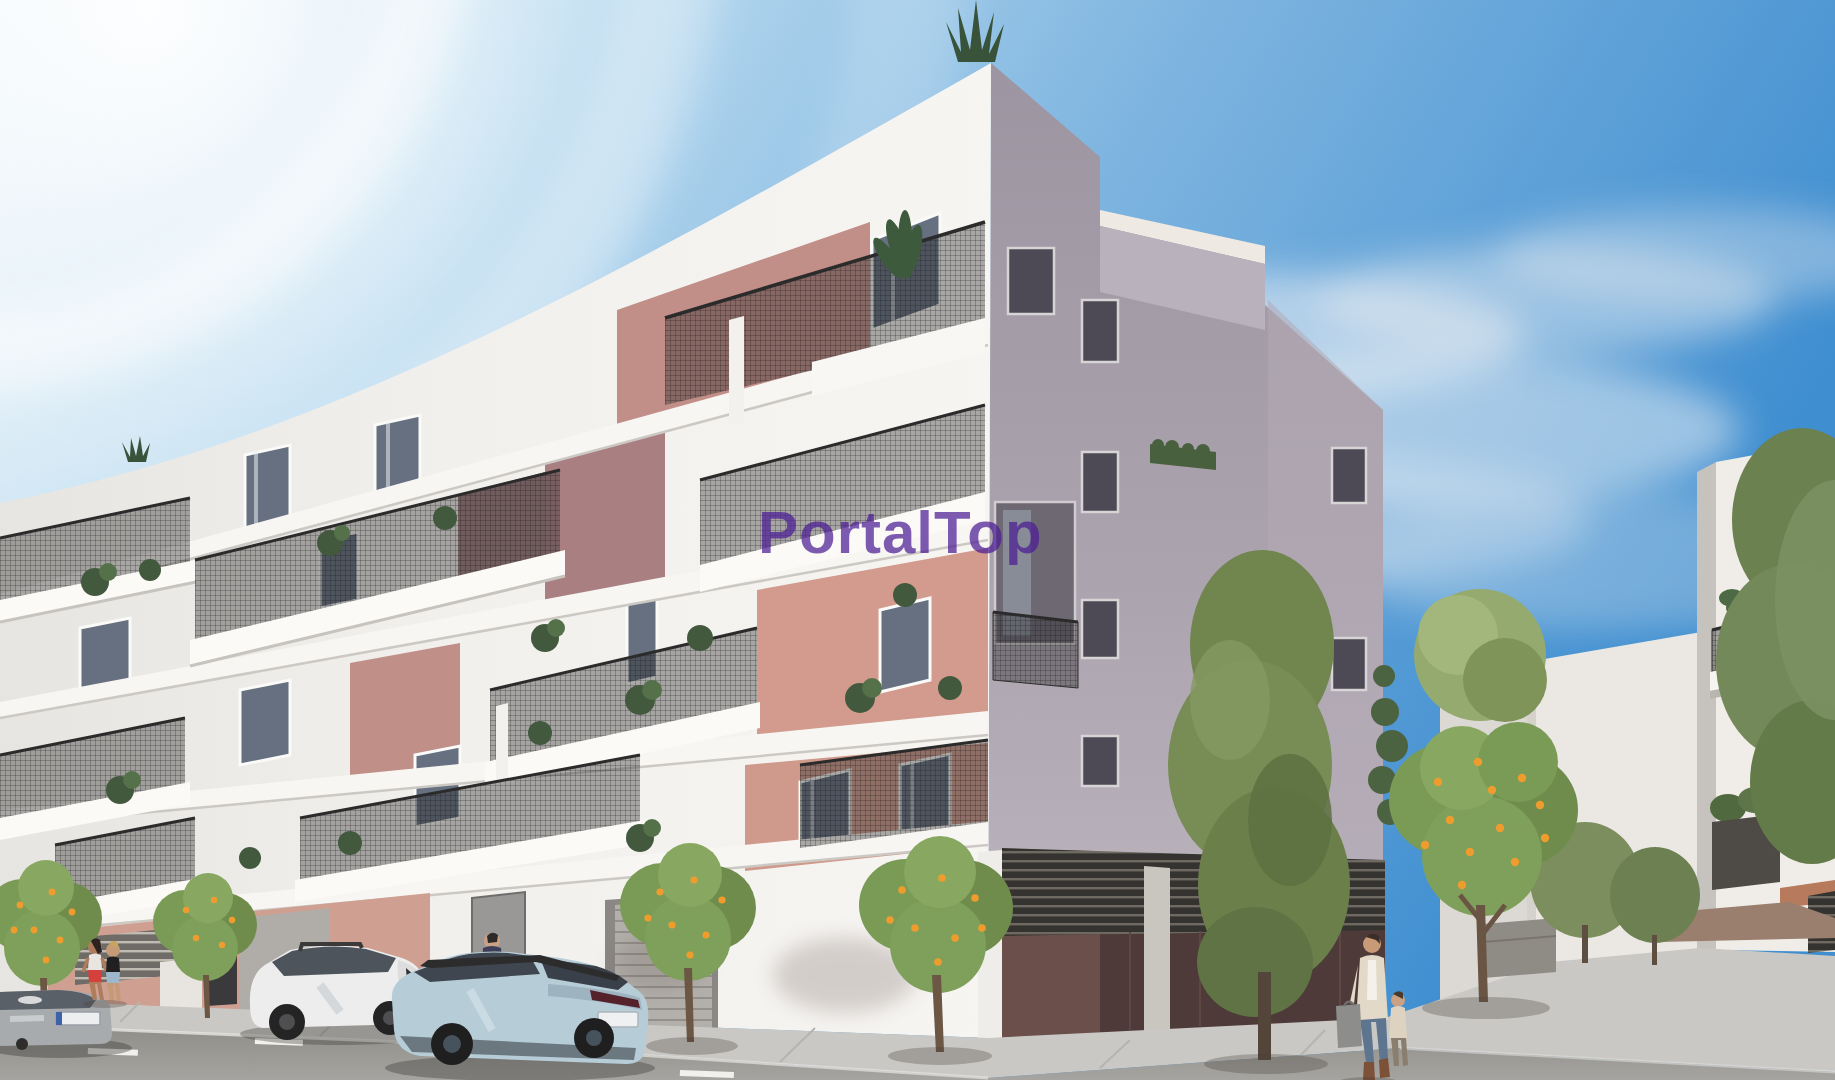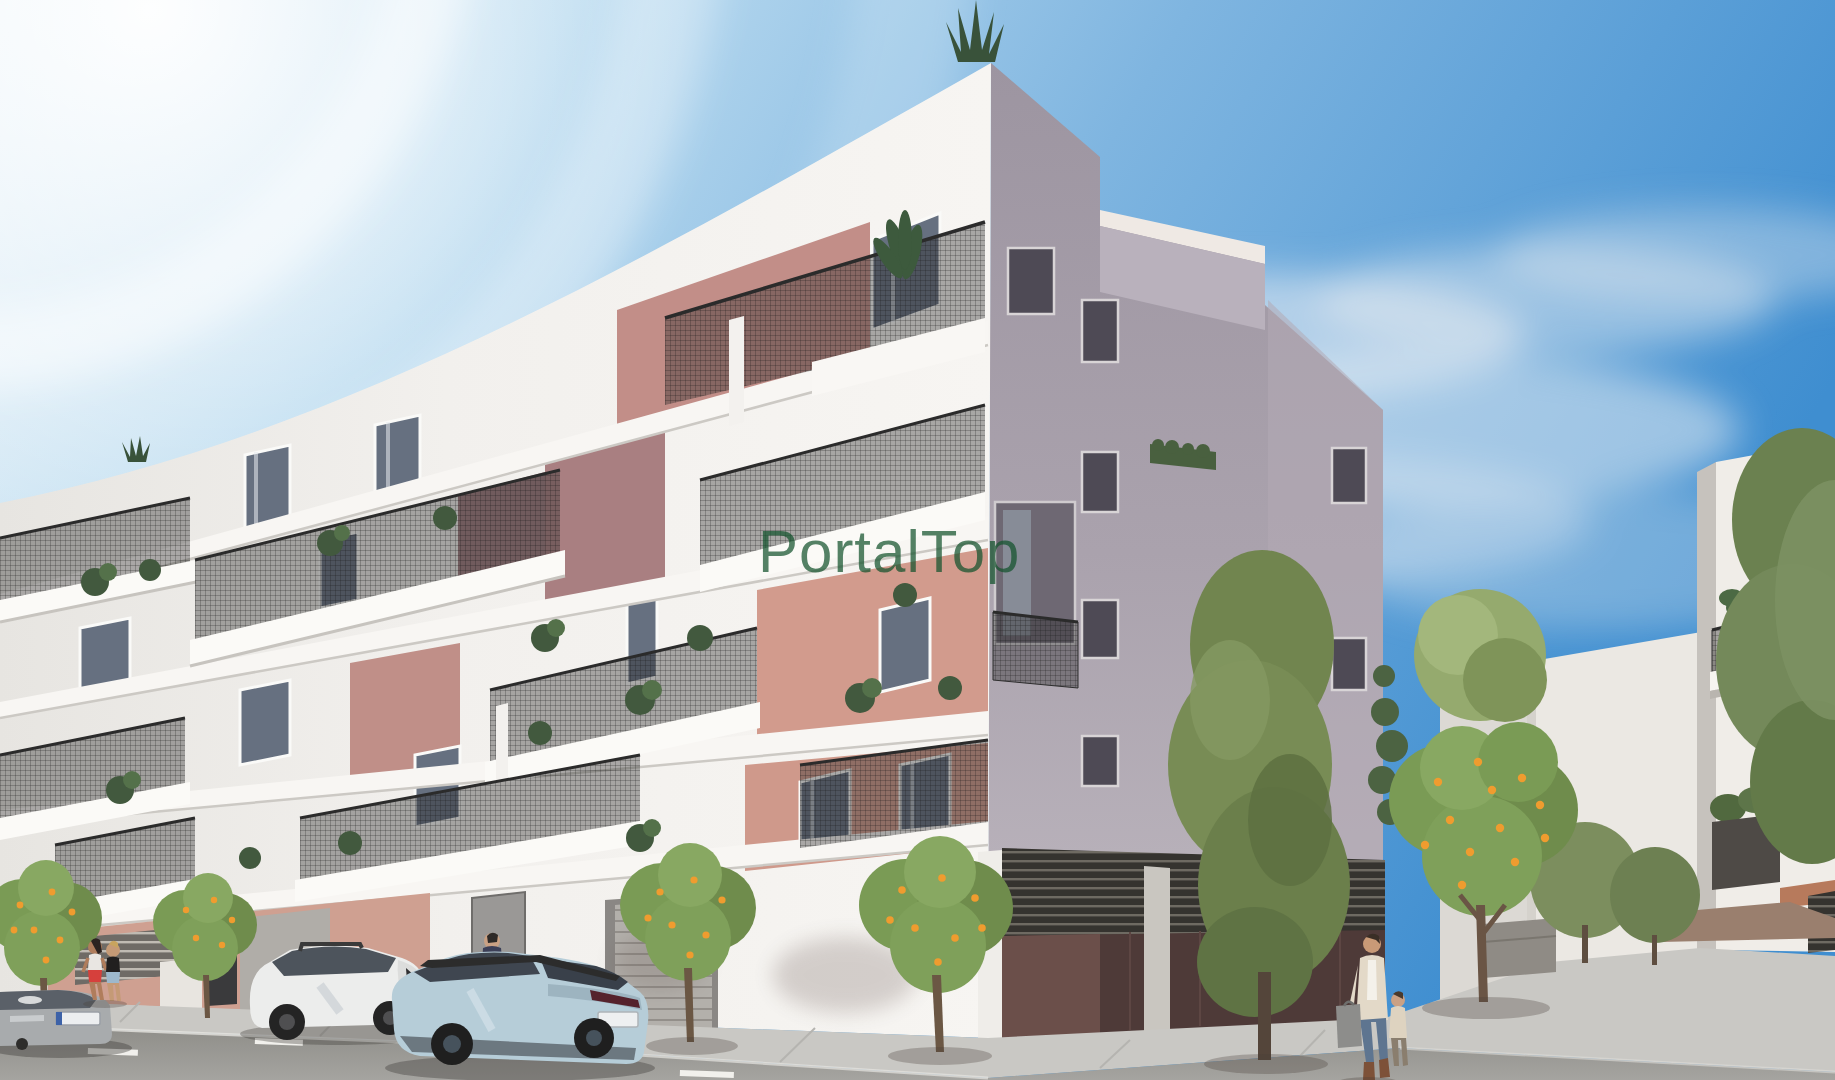--- a/index.html
+++ b/index.html
@@ -1,21 +1,21 @@
 <!DOCTYPE html>
 <html><head>
 <meta charset="utf-8">
 <style>
   html,body{margin:0;padding:0;background:#222;}
   .canvas{position:relative;width:1835px;height:1080px;overflow:hidden;background:#9cc6e6;
           font-family:"Liberation Sans",sans-serif;}
   .canvas svg{position:absolute;left:0;top:0;display:block;}
-  .watermark{position:absolute;left:758px;top:498px;font-weight:400;font-size:60px;
-             color:#14532d;opacity:.72;letter-spacing:1px;white-space:nowrap;
-             font-family:"Liberation Sans",sans-serif;pointer-events:none;margin-top:19px;}
+  .watermark{position:absolute;left:758px;top:498px;font-weight:700;font-size:60px;
+             color:#4c1d95;opacity:.72;letter-spacing:1px;white-space:nowrap;
+             font-family:"Liberation Sans",sans-serif;pointer-events:none;}
 </style>
 </head>
 <body>
 
 <div class="canvas">
 <svg width="1835" height="1080" viewBox="0 0 1835 1080">
   <defs>
     <linearGradient id="skyGrad" x1="0" y1="0" x2="1" y2="0.35">
       <stop offset="0" stop-color="#e9f3f9"></stop>
           <stop offset="0.28" stop-color="#bcdcf0"></stop>

